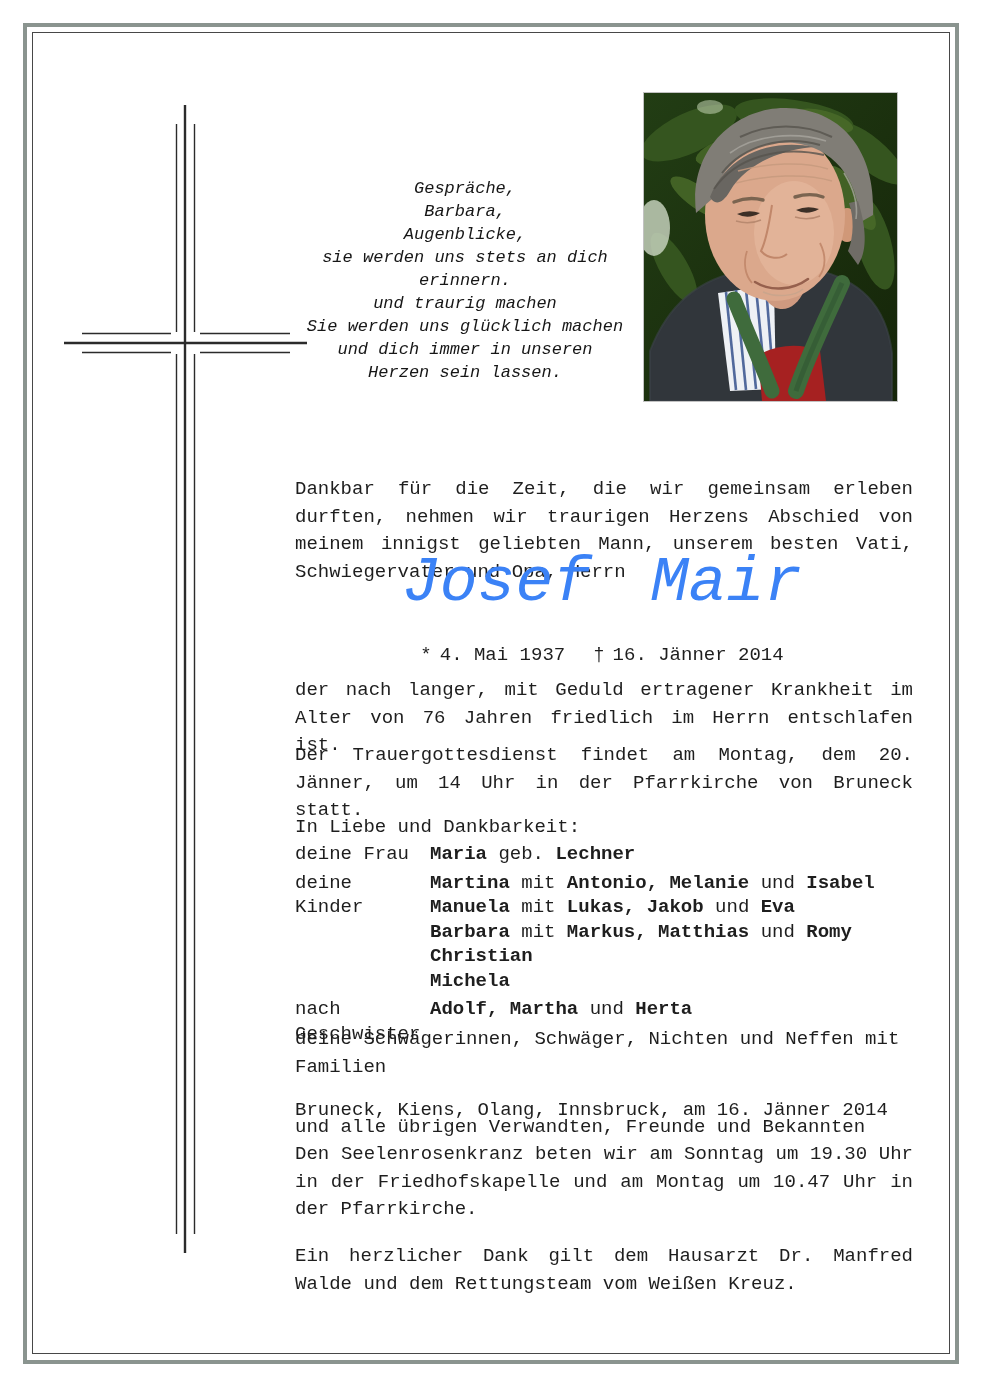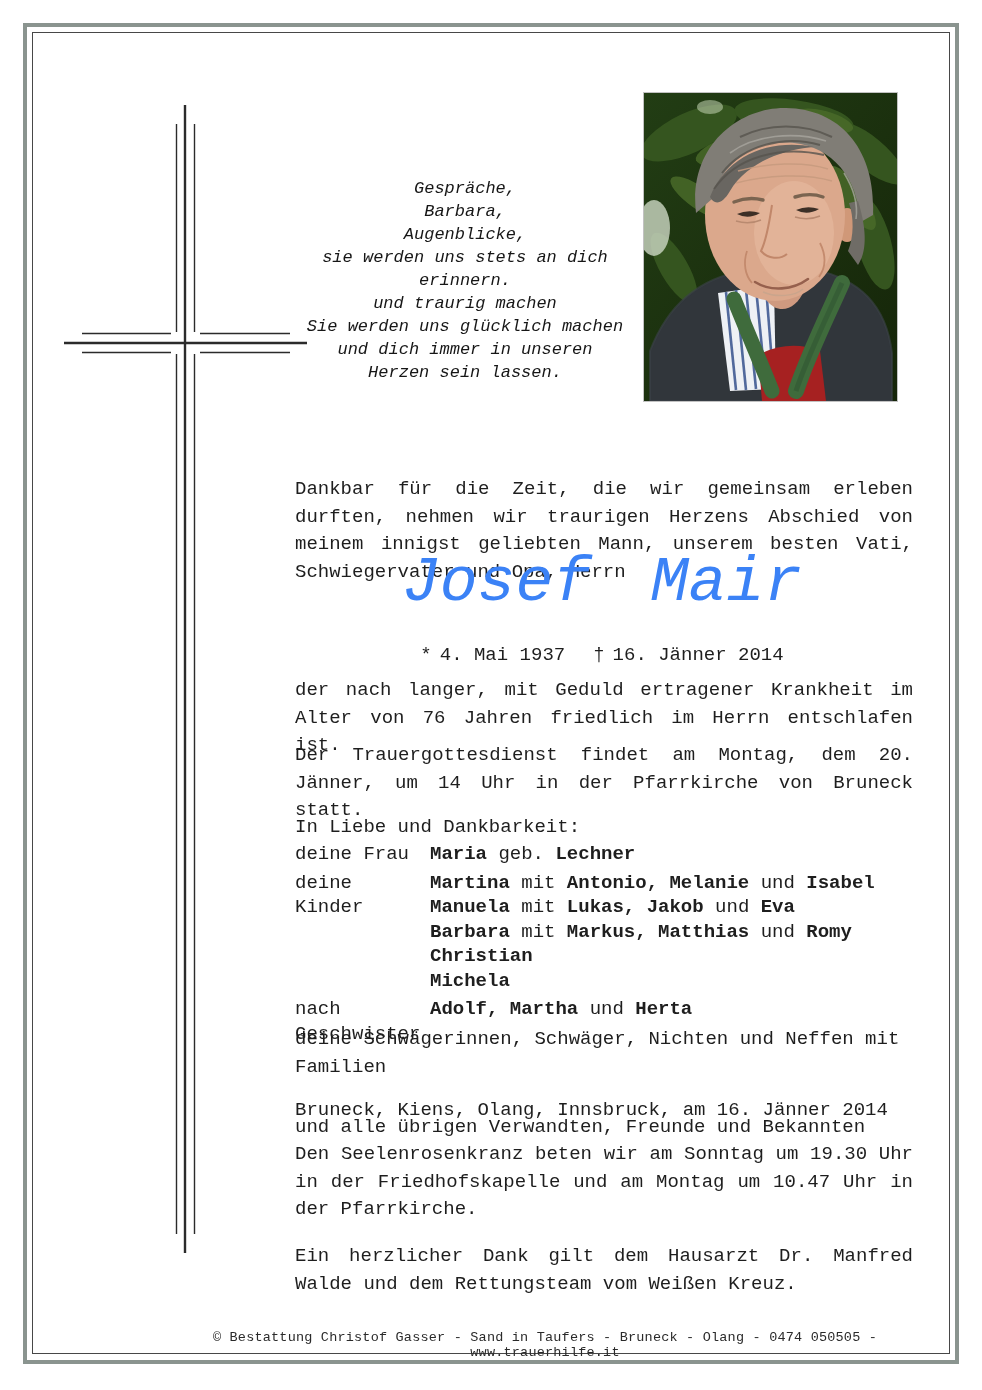--- a/index.html
+++ b/index.html
@@ -223,15 +223,14 @@
 
   <div class="abs rel1 body-text">deine Schwägerinnen, Schwäger, Nichten und Neffen mit Familien</div>
   <div class="abs rel2 body-text">und alle übrigen Verwandten, Freunde und Bekannten</div>
 
   <div class="abs places body-text">Bruneck, Kiens, Olang, Innsbruck, am 16. Jänner 2014</div>
 
   <div class="abs rosary body-text just">Den Seelenrosenkranz beten wir am Sonntag um 19.30 Uhr in der Friedhofskapelle und am Montag um 10.47 Uhr in der Pfarrkirche.</div>
 
   <div class="abs thanks body-text just">Ein herzlicher Dank gilt dem Hausarzt Dr. Manfred Walde und dem Rettungsteam vom Weißen Kreuz.</div>
 
-  <div class="abs footer">© Bestattung Christof Gasser - Sand in Taufers - Bruneck - Olang - 0474 050505 - www.trauerhilfe.it</div>
 
 </div>
 
 </body></html>

